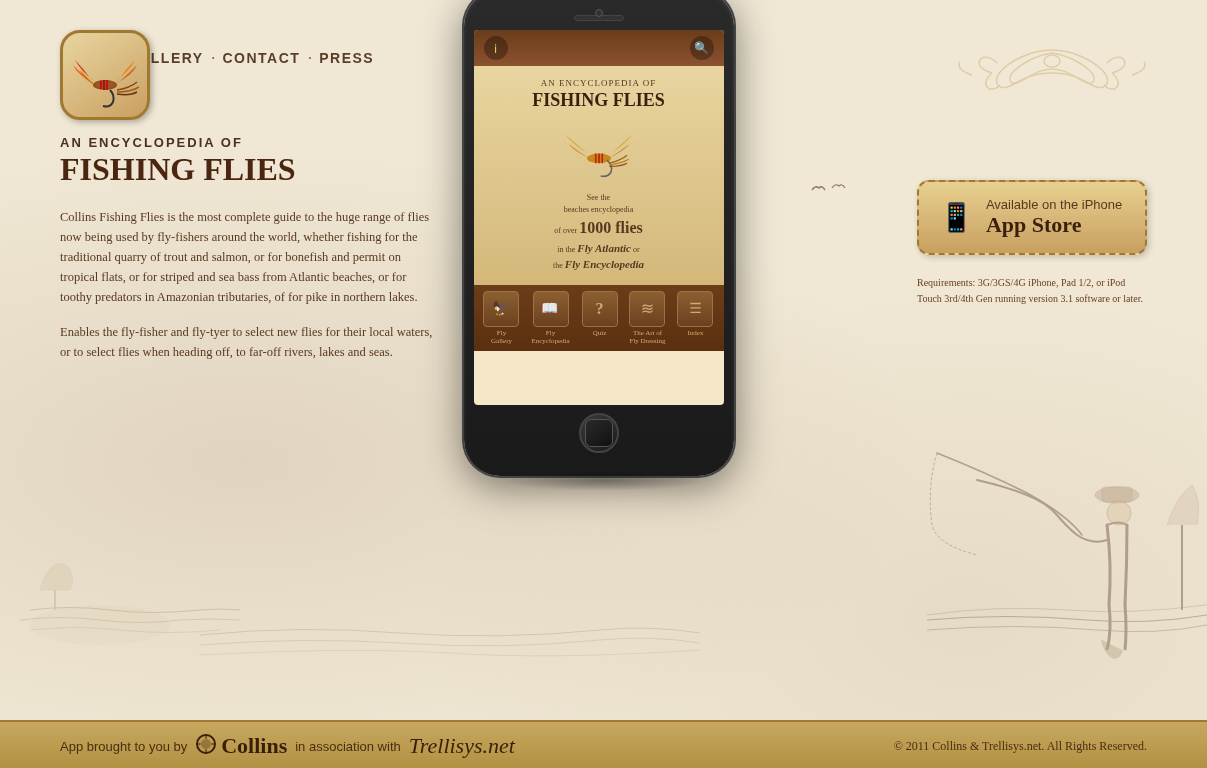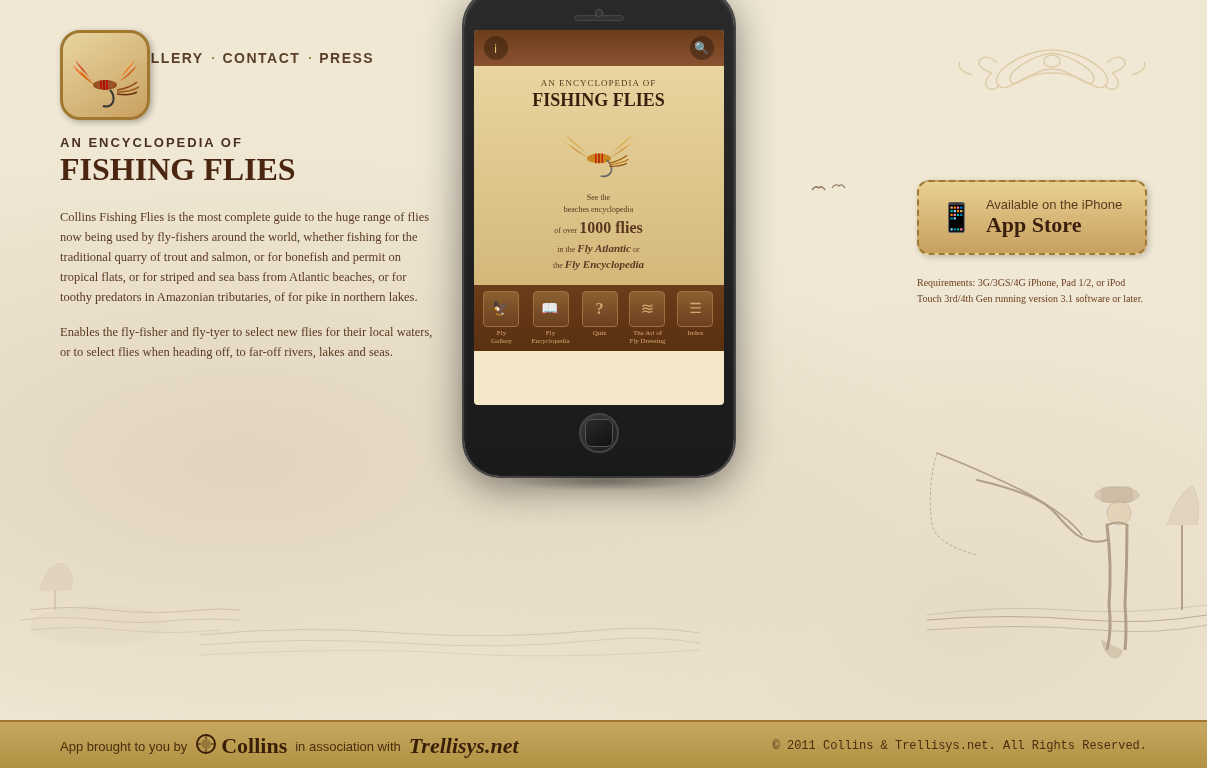--- a/index.html
+++ b/index.html
@@ -400,30 +400,30 @@
     }
 
     .footer-collins-logo {
       display: flex;
       align-items: flex-start;
       gap: 4px;
     }
 
     .footer-trellisys {
       font-size: 22px;
-      font-weight: bold;
+      font-weight: normal;
       color: #3a1f08;
       font-family: Georgia, serif;
       font-style: italic;
     }
 
     .footer-right {
       font-size: 12px;
       color: #4a2e10;
-      font-family: Liberation Mono, monospace;
+      font-family: Liberation Serif, serif;
     }
 
     
     .watercolor-left {
       position: absolute;
       bottom: 60px;
       left: 20px;
       width: 220px;
       height: 150px;
       opacity: 0.4;

